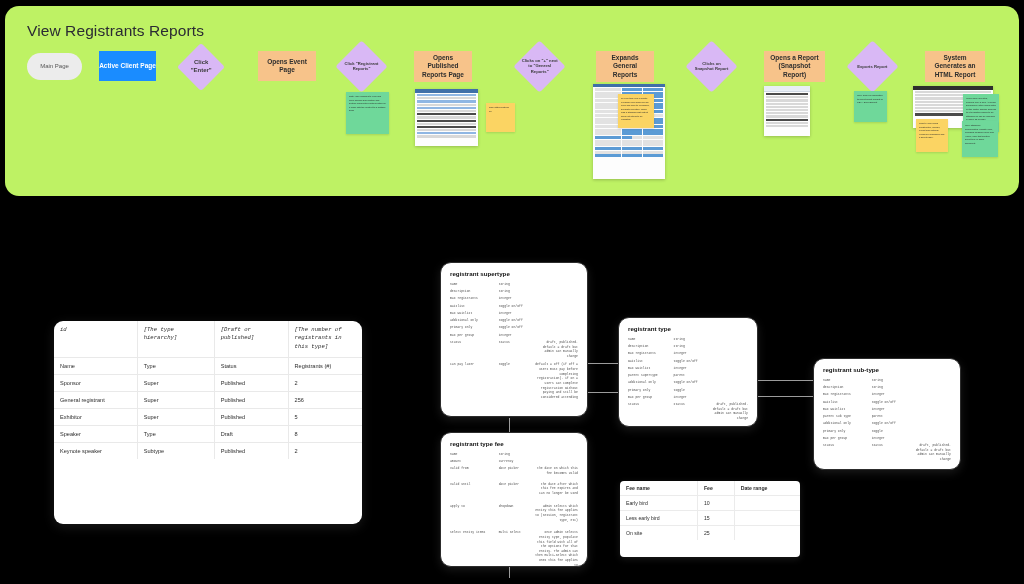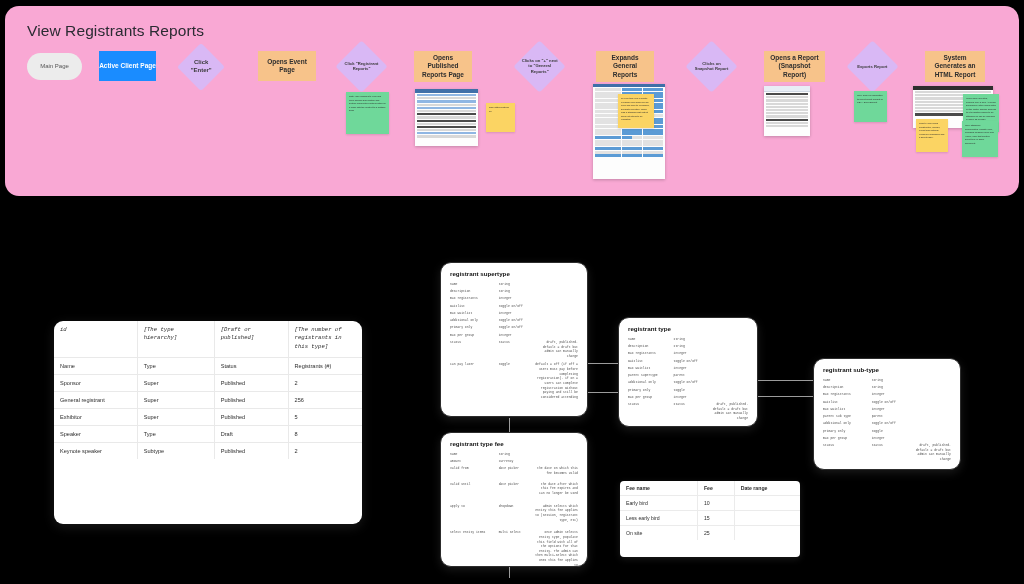--- a/index.html
+++ b/index.html
@@ -8,21 +8,21 @@
     background: #000000;
     font-family: "Liberation Sans", sans-serif;
     overflow: hidden;
   }
   .page { position: relative; width: 1024px; height: 584px; }
 
   
   .board {
     position: absolute; left: 5px; top: 6px;
     width: 1014px; height: 190px;
-    background: #f9a8d4;
+    background: #bef264;
     border-radius: 14px;
   }
   .board-title {
     position: absolute; left: 22px; top: 16px;
     font-size: 15.5px; font-weight: 400; color: #2b2b33;
     letter-spacing: .1px;
   }
 
   
   .node {

